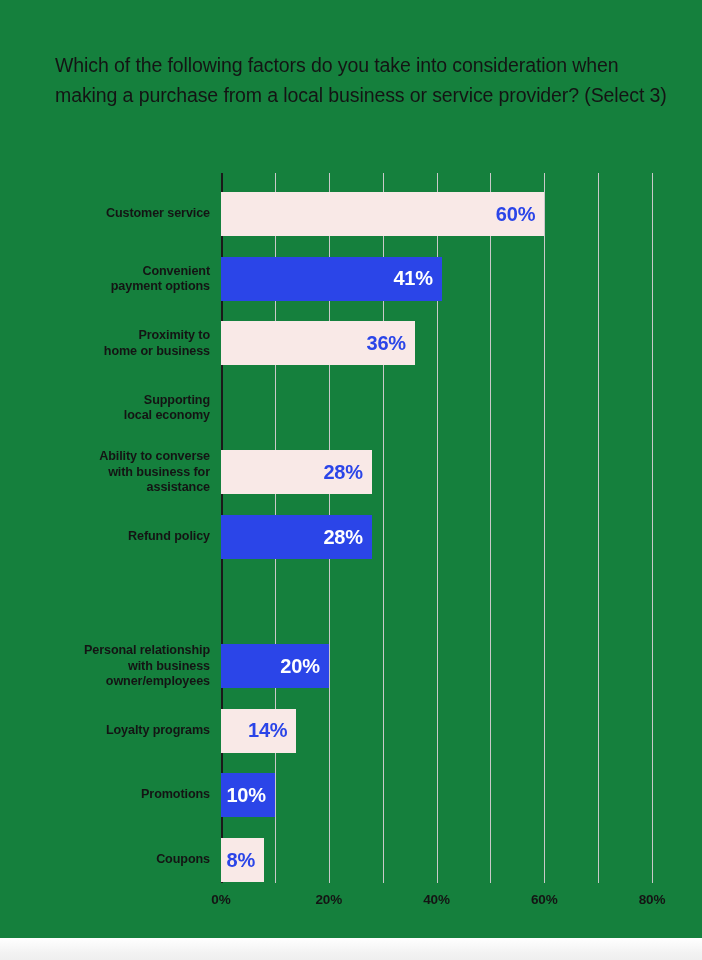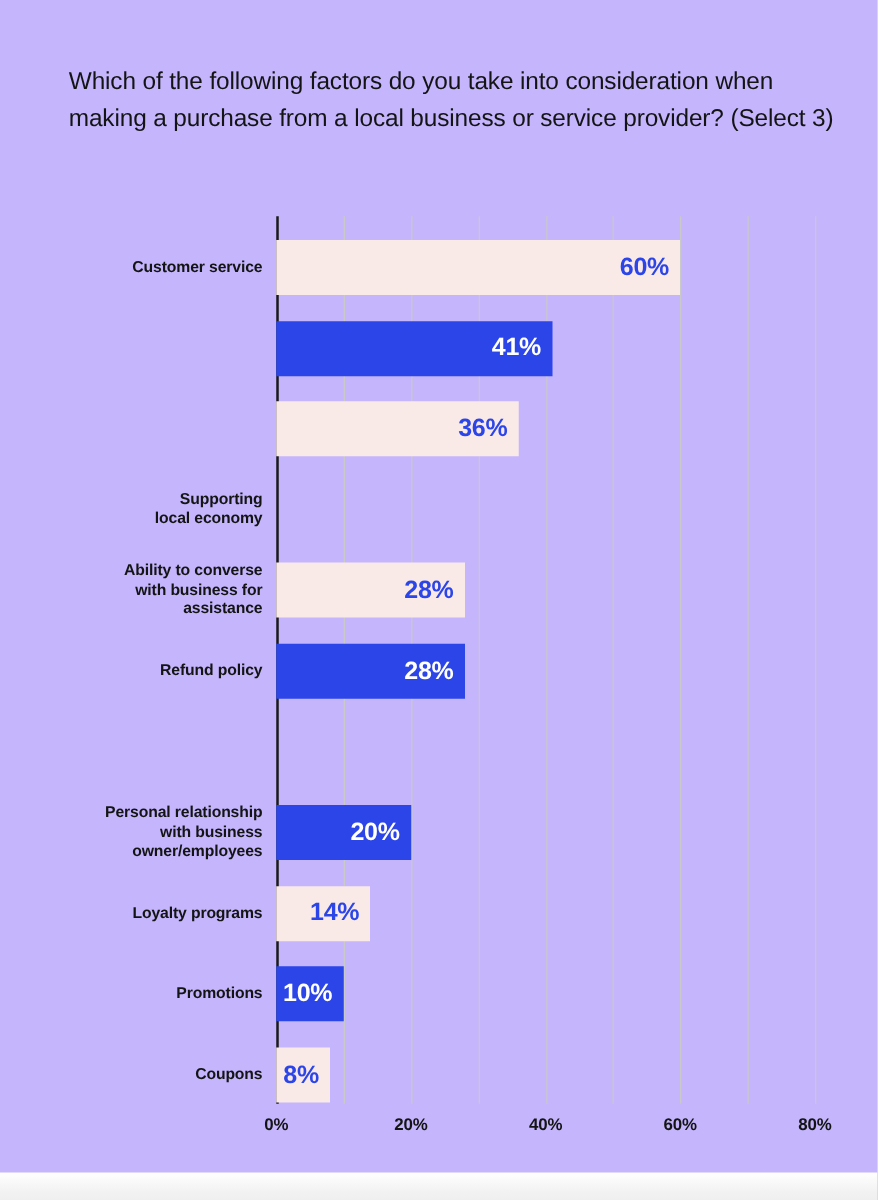--- a/index.html
+++ b/index.html
@@ -11,21 +11,21 @@
     height: 960px;
     background: #ffffff;
     font-family: "Liberation Sans", sans-serif;
     overflow: hidden;
     position: relative;
   }
 
   #page {
     position: absolute;
     inset: 0;
-    background: #c4b5fd;
+    background: #15803d;
     text-decoration: underline;
   }
 
   
   #chart-title {
     position: absolute;
     left: 55px;
     top: 50px;
     width: 615px;
     font-size: 19.5px;
@@ -155,25 +155,33 @@
     <div id="bars-layer">
         <div class="bar-row" style="top: 192px; height: 44px; padding-left: 32px;">
           <div class="cat-label-wrap">
             <div class="cat-label">Customer service</div>
           </div>
           <div class="bar pink" style="left: 221px; width: 323.25px;">
             <span class="bar-value">60%</span>
           </div>
         </div>
         <div class="bar-row" style="top: 256.6px; height: 44px;">
+          <div class="cat-label-wrap">
+            <div class="cat-label">Convenient
+payment options</div>
+          </div>
           <div class="bar blue" style="left: 221px; width: 220.887px;">
             <span class="bar-value">41%</span>
           </div>
         </div>
         <div class="bar-row" style="top: 321.2px; height: 44px;">
+          <div class="cat-label-wrap">
+            <div class="cat-label">Proximity to
+home or business</div>
+          </div>
           <div class="bar pink" style="left: 221px; width: 193.95px;">
             <span class="bar-value">36%</span>
           </div>
         </div>
         <div class="bar-row" style="top: 385.8px; height: 44px;">
           <div class="cat-label-wrap">
             <div class="cat-label">Supporting
 local economy</div>
           </div>
         </div>

